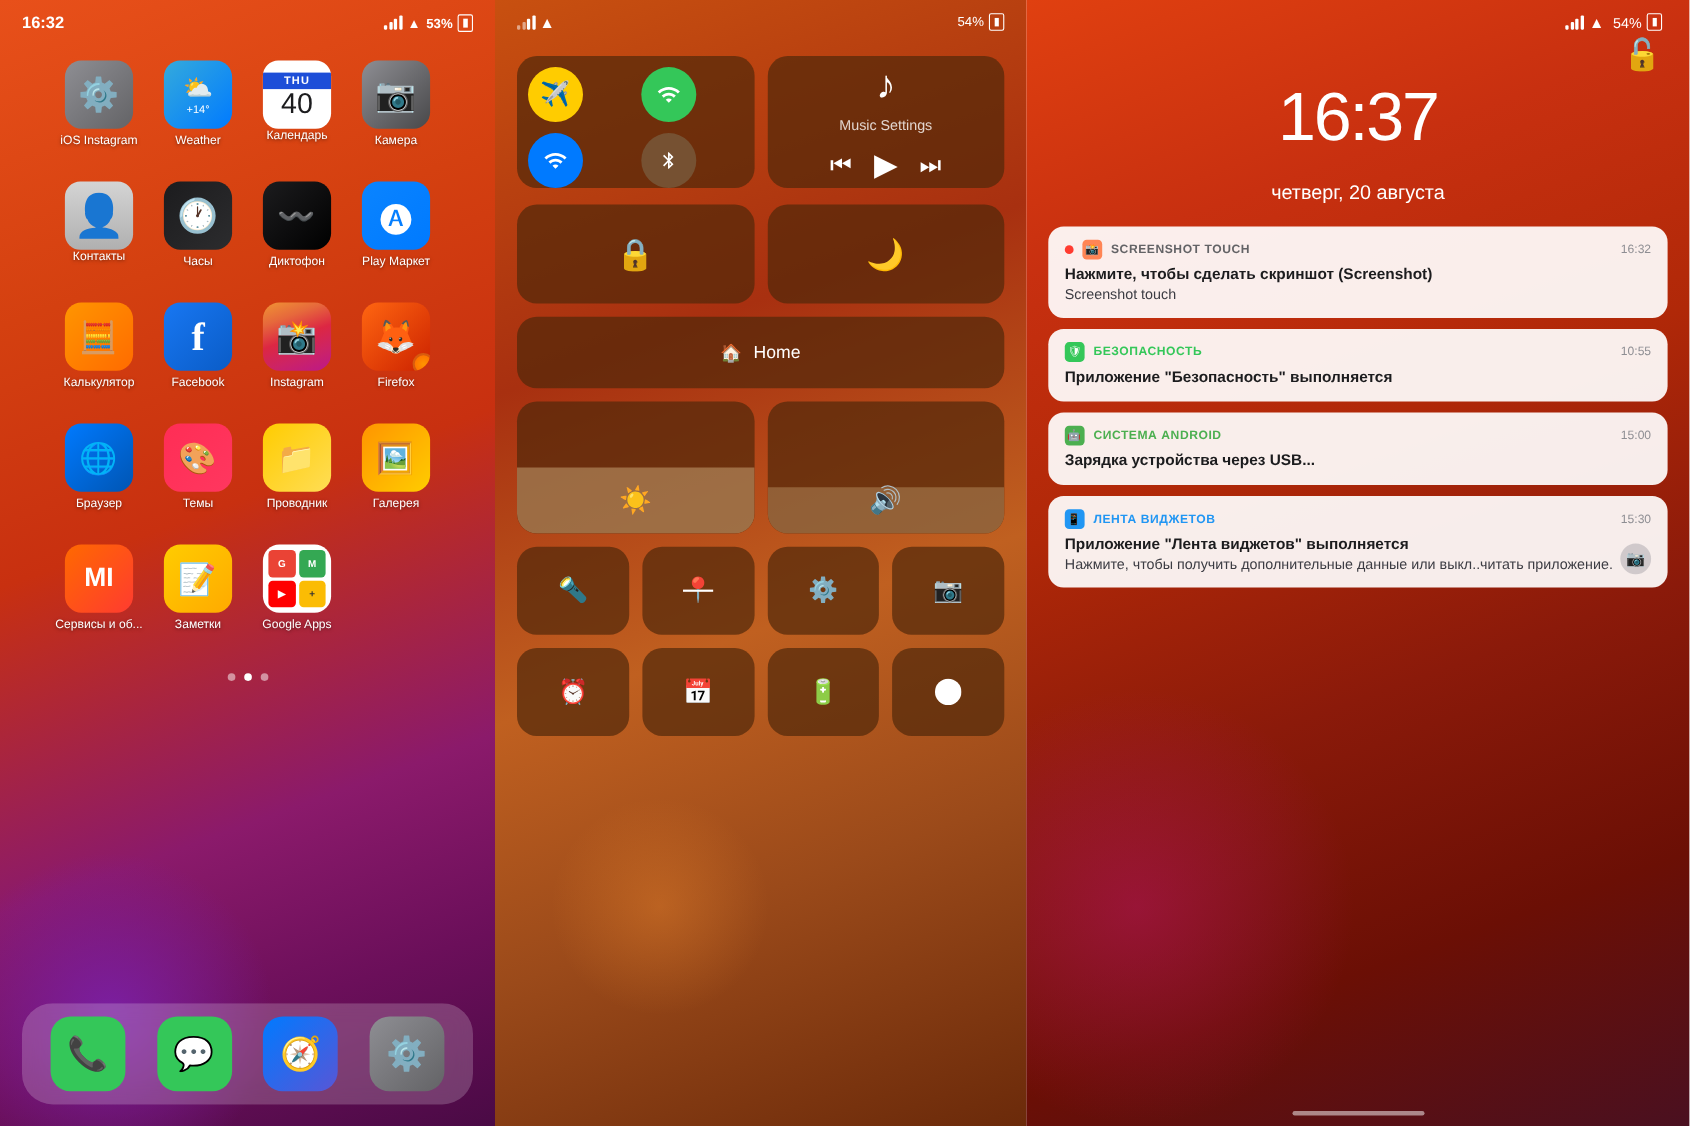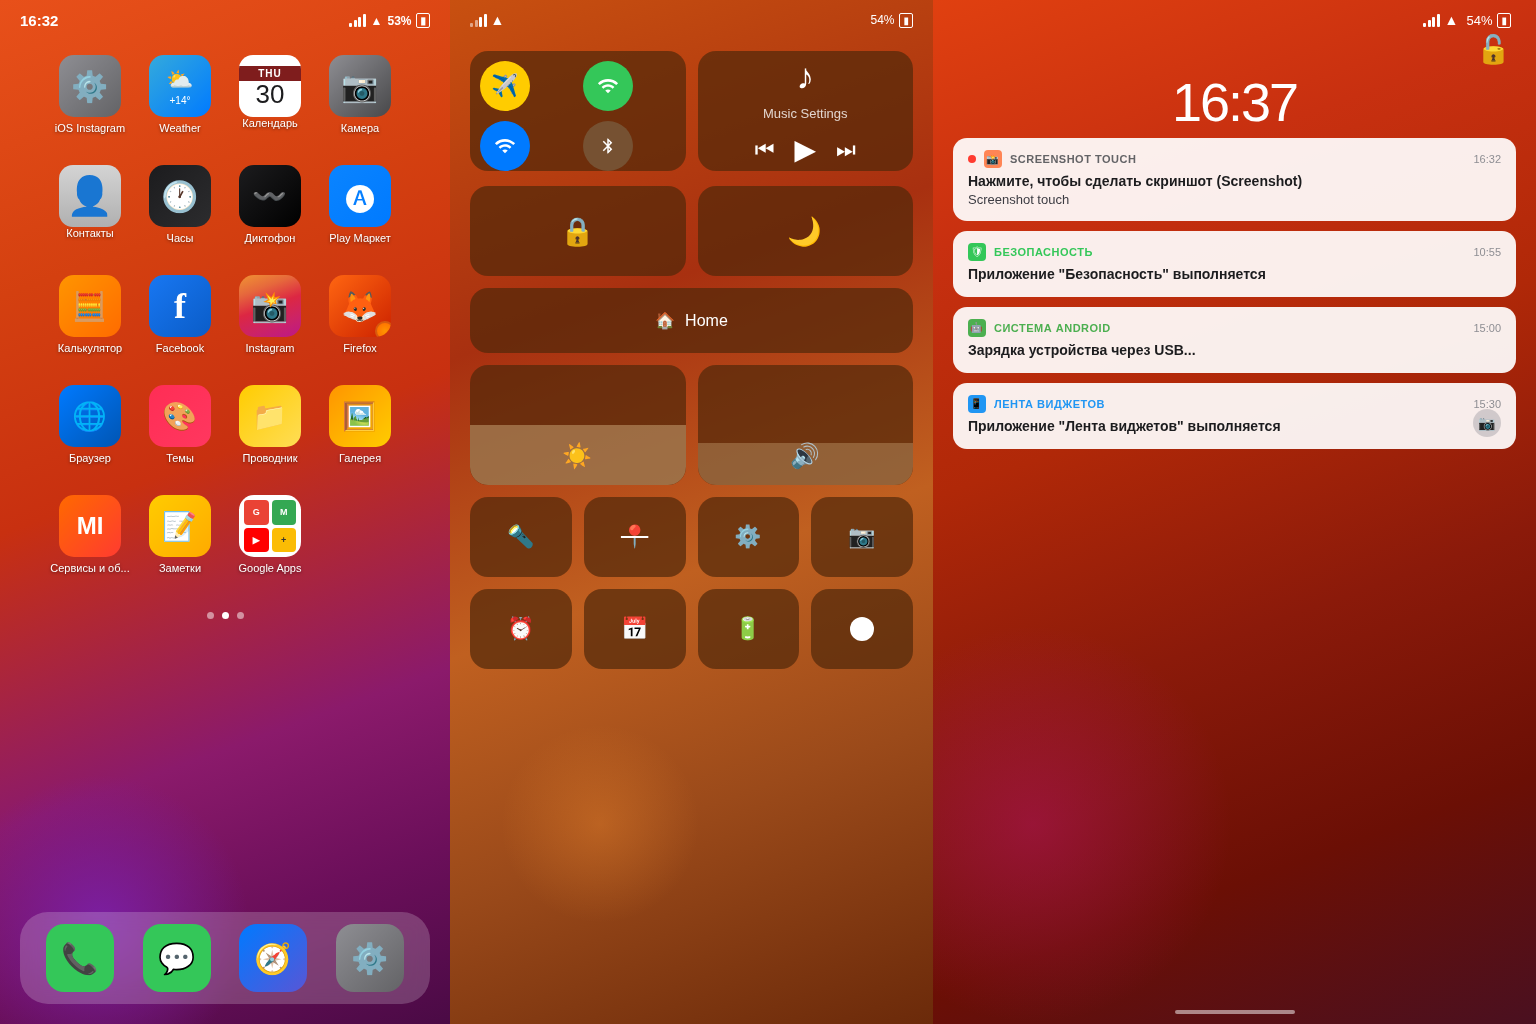--- a/index.html
+++ b/index.html
@@ -340,26 +340,26 @@
       font-size: 13px;
     }
     .lock-icon {
       font-size: 28px;
       color: white;
       text-align: right;
       padding-right: 25px;
       margin-bottom: 5px;
     }
     .lock-time {
-      font-size: 54px;
+      font-size: 62px;
       font-weight: 200;
       color: white;
       text-align: center;
       letter-spacing: -2px;
-      margin-bottom: 5px;
+      margin-bottom: 23px;
     }
     .lock-date {
       font-size: 18px;
       color: white;
       text-align: center;
       margin-bottom: 20px;
     }
 
     .notification-area {
       padding: 0 20px;
@@ -433,21 +433,21 @@
       border-radius: 14px;
       width: 62px;
       height: 62px;
       display: flex;
       flex-direction: column;
       align-items: center;
       justify-content: center;
       overflow: hidden;
     }
     .calendar-top {
-      background: #7f1d1d;
+      background: #1d4ed8;
       width: 100%;
       padding: 2px 0;
       text-align: center;
       font-size: 10px;
       font-weight: 600;
       color: white;
       letter-spacing: 1px;
     }
     .calendar-day {
       font-size: 26px;
@@ -536,21 +536,21 @@
     <div class="app-icon">
       <div class="app-icon-img bg-weather" style="flex-direction:column;justify-content:center;gap:2px">
         <span style="font-size:22px">⛅</span>
         <span style="font-size:10px;color:#fff">+14°</span>
       </div>
       <span class="app-label">Weather</span>
     </div>
     <div class="app-icon">
       <div class="calendar-icon-wrapper">
         <div class="calendar-top">THU</div>
-        <div class="calendar-day">30</div>
+        <div class="calendar-day">40</div>
       </div>
       <span class="app-label">Календарь</span>
     </div>
     <div class="app-icon">
       <div class="app-icon-img bg-camera">
         <span style="font-size:30px">📷</span>
       </div>
       <span class="app-label">Камера</span>
     </div>
 
@@ -800,20 +800,21 @@
     <div style="display:flex;align-items:center;gap:5px">
       <span>54%</span>
       <span style="border:1.5px solid white;border-radius:2px;padding:1px 3px;font-size:10px">▮</span>
     </div>
   </div>
 
   <div class="lock-icon">🔓</div>
 
   <div class="lock-time">16:37</div>
 
+  <div class="lock-date">четверг, 20 августа</div>
 
   <div class="notification-area">
 
     <div class="notif-card">
       <div class="notif-header">
         <div class="notif-app-info">
           <div class="notif-dot"></div>
           <div class="notif-icon" style="background:#ff8555;border-radius:4px;width:18px;height:18px;display:flex;align-items:center;justify-content:center;font-size:10px;color:white">📸</div>
           <span class="notif-app-name" style="color:#636366">SCREENSHOT TOUCH</span>
         </div>
@@ -848,20 +849,21 @@
 
     <div class="notif-card notif-card-rel">
       <div class="notif-header">
         <div class="notif-app-info">
           <div class="notif-icon" style="background:#2196f3;border-radius:4px;width:18px;height:18px;display:flex;align-items:center;justify-content:center;font-size:10px;color:white">📱</div>
           <span class="notif-app-name" style="color:#2196f3">ЛЕНТА ВИДЖЕТОВ</span>
         </div>
         <span class="notif-time">15:30</span>
       </div>
       <div class="notif-title">Приложение "Лента виджетов" выполняется</div>
+      <div class="notif-body">Нажмите, чтобы получить дополнительные данные или выкл..читать приложение.</div>
       <div class="notif-camera-btn">
         <span>📷</span>
       </div>
     </div>
   </div>
 
   <div class="lock-bottom">
     <div class="lock-bottom-bar"></div>
   </div>
 </div>

